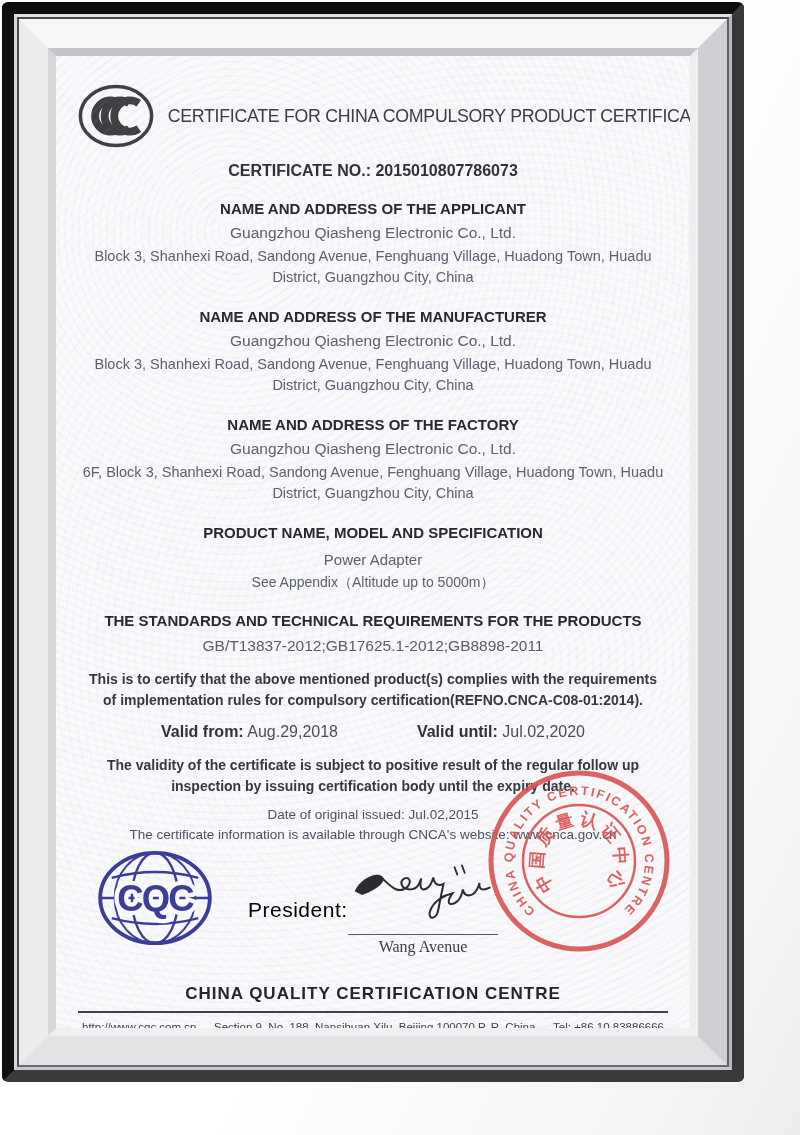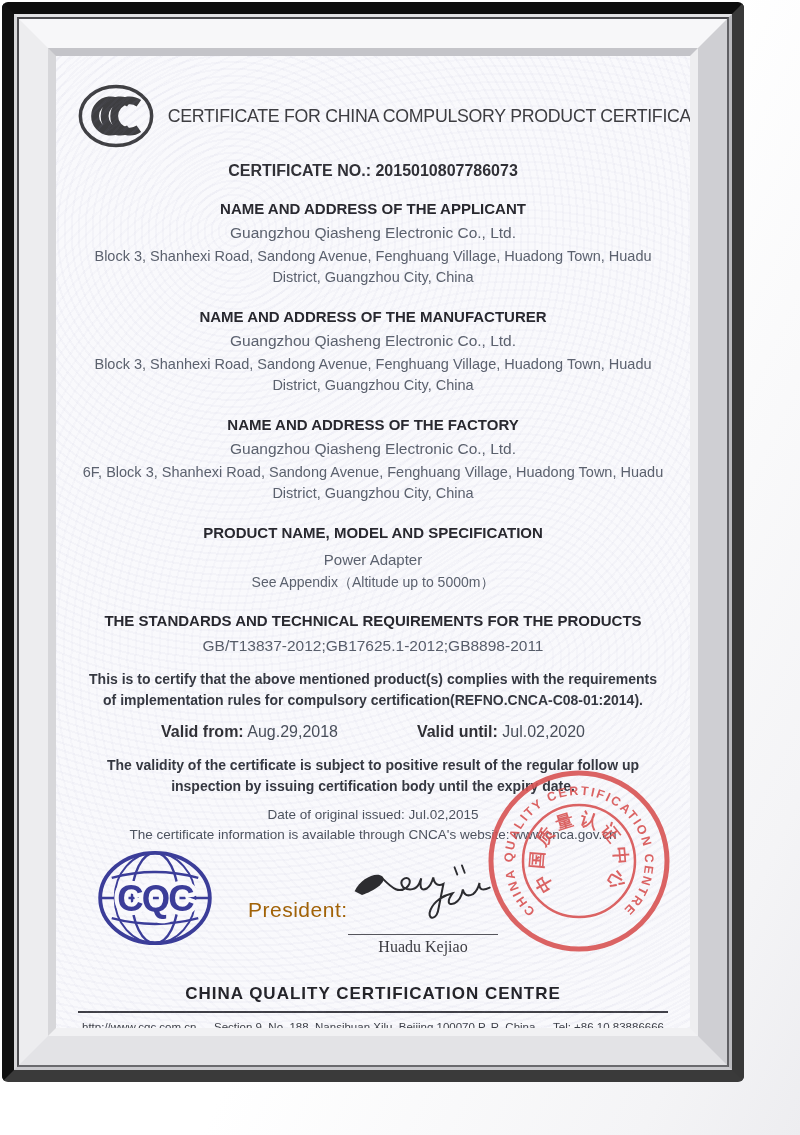--- a/index.html
+++ b/index.html
@@ -35,21 +35,21 @@
   .standards-val{margin-top:8px;font-size:15.5px;color:#565c68;}
   .statement{margin:14px auto 0;max-width:570px;font-weight:bold;font-size:14px;line-height:21px;color:#33363e;}
   .valid-row{margin-top:12px;font-size:16px;color:#474d58;}
   .valid-row b{color:#2e2e33;}
   .valid-gap{display:inline-block;width:70px;}
   .orig-date{margin-top:10px;font-size:13.5px;color:#4b515c;}
   .cnca-note{margin-top:5px;font-size:13.5px;color:#4b515c;}
   
   .sign-area{position:relative;height:128px;margin-top:4px;text-align:left;text-decoration:underline;}
   .cqc-svg{position:absolute;left:39px;top:2px;width:120px;height:100px;}
-  .president{position:absolute;left:192px;top:52px;font-size:21px;letter-spacing:.5px;color:#a16207;}
+  .president{position:absolute;left:192px;top:52px;font-size:21px;letter-spacing:.5px;color:#000000;}
   .sig-svg{position:absolute;left:287px;top:12px;width:162px;height:74px;}
   .sig-line{position:absolute;left:292px;top:88px;width:150px;border-top:1.5px solid #55555c;}
   .sig-name{position:absolute;left:292px;top:92px;width:150px;text-align:center;
             font-family:"Liberation Serif",serif;font-size:16px;color:#3c3c42;}
   .seal-svg{position:absolute;left:428px;top:710px;width:190px;height:190px;opacity:.9;}
   
   .issuer-name{margin-top:10px;font-weight:bold;font-size:17px;letter-spacing:1px;color:#222227;}
   .footer-rule{margin:7px 22px 0;border-top:2px solid #3f3f46;}
   .footer-row{display:flex;justify-content:space-between;align-items:baseline;
               margin:8px 26px 0;font-size:11.5px;color:#3a3d44;}
@@ -133,21 +133,21 @@
             <g fill="none" stroke="#2c2c30" stroke-width="2.2" stroke-linecap="round">
               <path d="M40,22 C52,34 58,38 66,32 C72,27 70,20 64,22 C58,25 60,34 70,34 C78,34 80,28 82,22
                        C80,32 82,36 88,33 C92,30 94,25 95,21 C96,28 100,31 106,28
                        L100,58 C97,68 88,66 92,56 C96,47 106,40 116,38
                        C110,46 110,52 118,49 C124,46 126,40 127,34
                        C128,40 132,42 138,39 C142,36 144,31 145,27 C144,34 148,36 156,32"></path>
               <path d="M118,10 l3,8 M126,8 l3,8" stroke-width="2"></path>
             </g>
           </svg>
           <div class="sig-line"></div>
-          <div class="sig-name">Huadu Kejiao</div>
+          <div class="sig-name">Wang Avenue</div>
         </div>
 
         <svg class="seal-svg" viewBox="0 0 190 190">
           <defs>
             <path id="ringPath" d="M52.6,145.6 A66,66 0 1 1 137.4,145.6"></path>
             <path id="cnPath" d="M71.9,122.6 A36,36 0 1 1 118.1,122.6"></path>
           </defs>
           <circle cx="95" cy="95" r="88" fill="none" stroke="#d85353" stroke-width="5"></circle>
           <circle cx="95" cy="95" r="56" fill="none" stroke="#d85353" stroke-width="2.5"></circle>
           <text font-family="Liberation Sans, sans-serif" font-size="12.5" letter-spacing="2" font-weight="bold" fill="#d85353">

